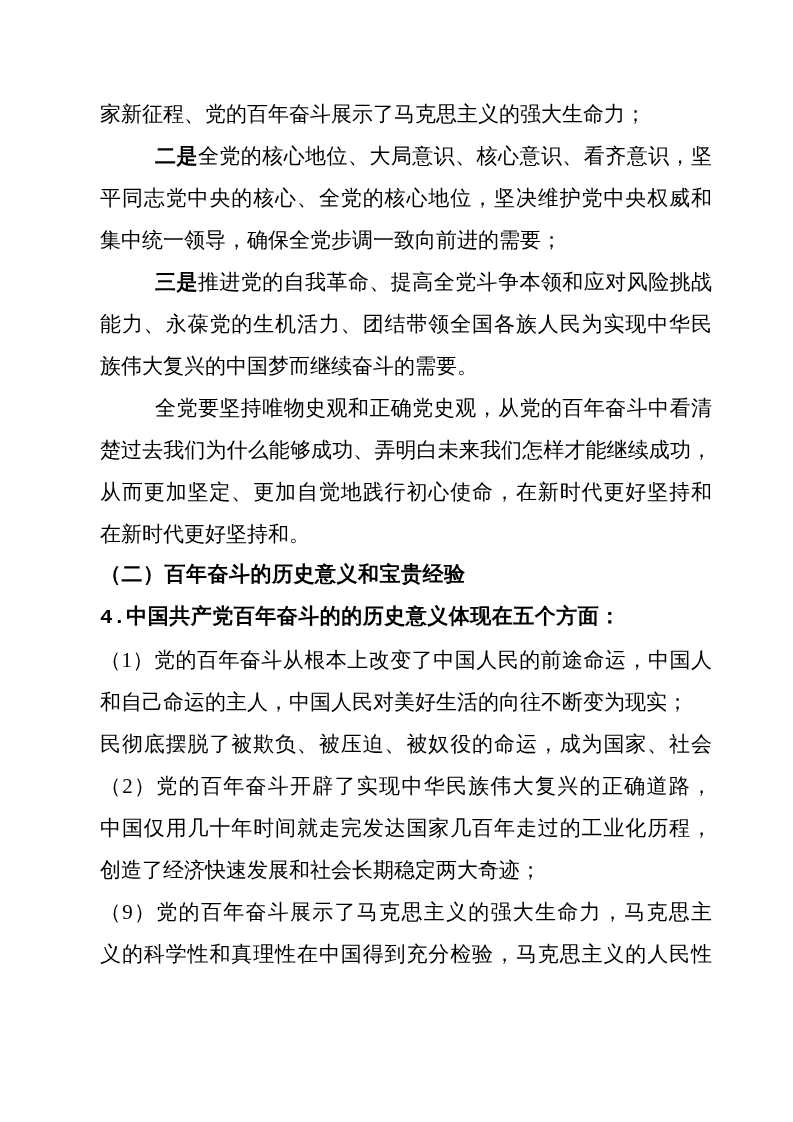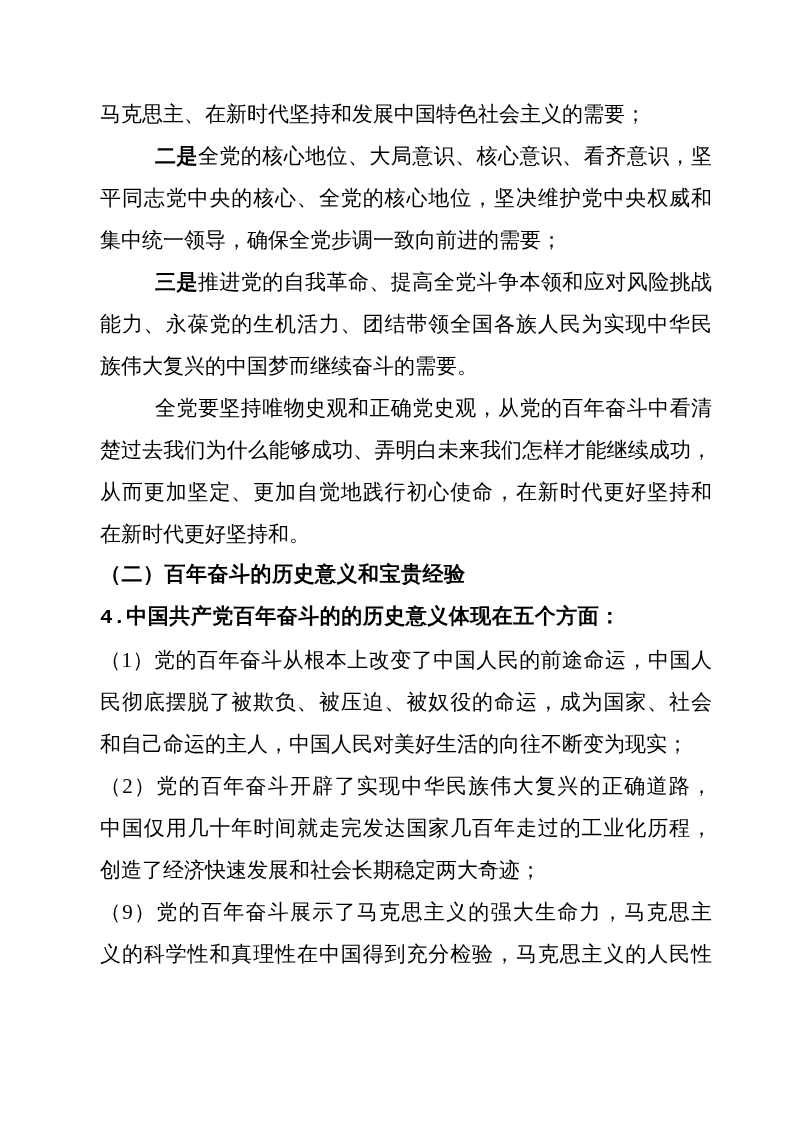--- a/index.html
+++ b/index.html
@@ -45,35 +45,35 @@
   }
   .seg-bold {
     font-weight: 700;
   }
 </style>
 </head>
 <body>
 
 <div class="page">
   <div class="text-block" id="doc-body">
-      <div class="line"><span>马克思主、在新时代坚持和发展中国特色社会主义的需要；</span></div>
+      <div class="line"><span>家新征程、党的百年奋斗展示了马克思主义的强大生命力；</span></div>
       <div class="line jfull indent"><span class="seg-bold">二是</span><span>全党的核心地位、大局意识、核心意识、看齐意识，坚定</span></div>
       <div class="line jfull"><span>平同志党中央的核心、全党的核心地位，坚决维护党中央权威和</span></div>
       <div class="line"><span>集中统一领导，确保全党步调一致向前进的需要；</span></div>
       <div class="line jfull indent"><span class="seg-bold">三是</span><span>推进党的自我革命、提高全党斗争本领和应对风险挑战</span></div>
       <div class="line jfull"><span>能力、永葆党的生机活力、团结带领全国各族人民为实现中华民</span></div>
       <div class="line"><span>族伟大复兴的中国梦而继续奋斗的需要。</span></div>
       <div class="line jfull indent"><span>全党要坚持唯物史观和正确党史观，从党的百年奋斗中看清</span></div>
       <div class="line jfull"><span>楚过去我们为什么能够成功、弄明白未来我们怎样才能继续成功，</span></div>
       <div class="line jfull"><span>从而更加坚定、更加自觉地践行初心使命，在新时代更好坚持和</span></div>
       <div class="line"><span>在新时代更好坚持和。</span></div>
       <div class="line heading"><span class="seg-bold">（二）百年奋斗的历史意义和宝贵经验</span></div>
       <div class="line heading"><span class="seg-bold">4.中国共产党百年奋斗的的历史意义体现在五个方面：</span></div>
       <div class="line jfull"><span>（1）党的百年奋斗从根本上改变了中国人民的前途命运，中国人</span></div>
+      <div class="line"><span>和自己命运的主人，中国人民对美好生活的向往不断变为现实；</span></div>
       <div class="line jfull"><span>民彻底摆脱了被欺负、被压迫、被奴役的命运，成为国家、社会</span></div>
-      <div class="line"><span>和自己命运的主人，中国人民对美好生活的向往不断变为现实；</span></div>
       <div class="line jfull"><span>（2）党的百年奋斗开辟了实现中华民族伟大复兴的正确道路，</span></div>
       <div class="line jfull"><span>中国仅用几十年时间就走完发达国家几百年走过的工业化历程，</span></div>
       <div class="line"><span>创造了经济快速发展和社会长期稳定两大奇迹；</span></div>
       <div class="line jfull"><span>（9）党的百年奋斗展示了马克思主义的强大生命力，马克思主</span></div>
       <div class="line jfull"><span>义的科学性和真理性在中国得到充分检验，马克思主义的人民性</span></div>
     </div>
 </div>
 
 </body></html>

